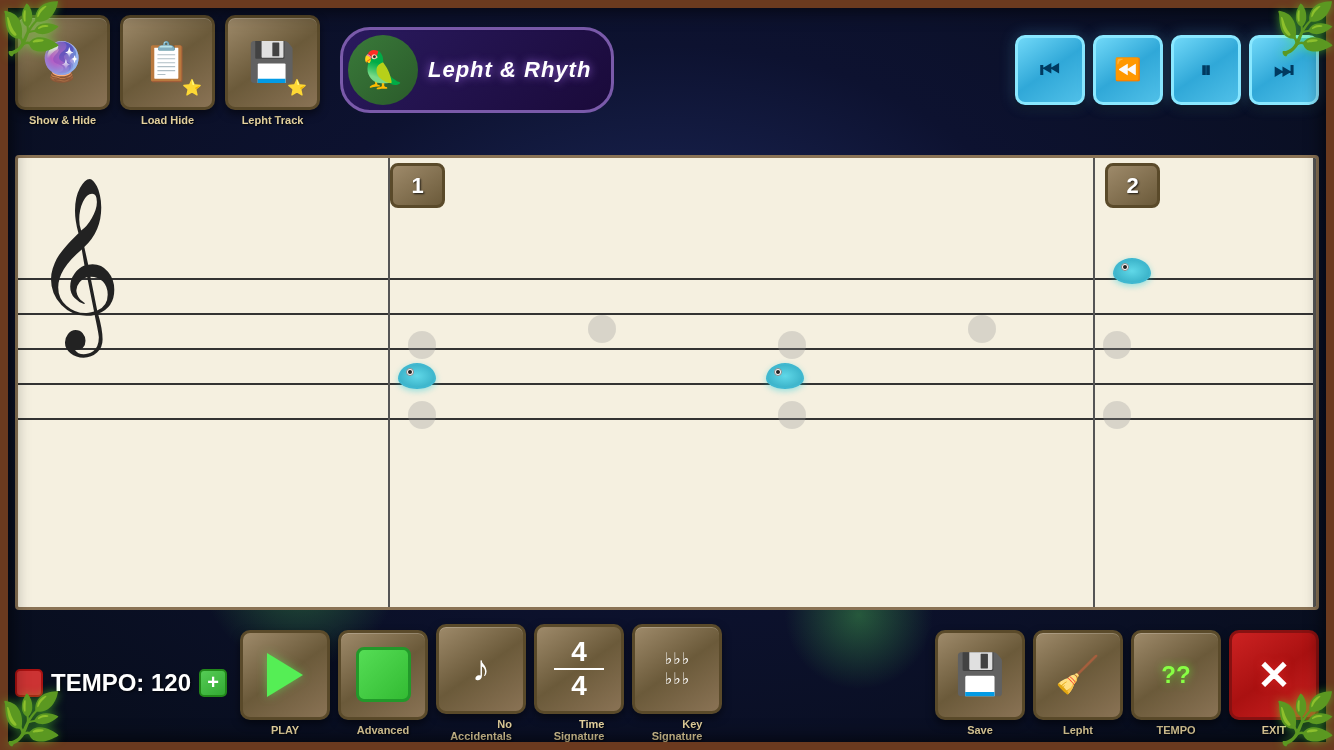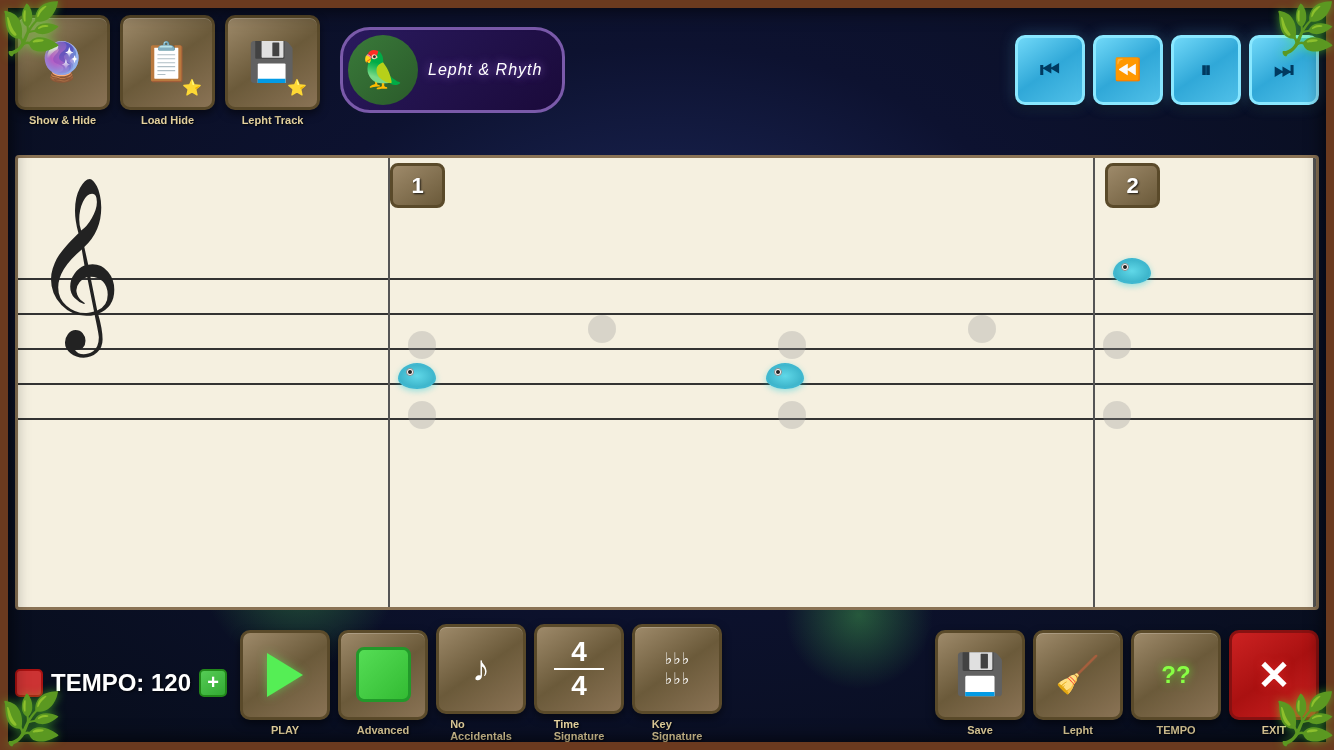--- a/index.html
+++ b/index.html
@@ -108,22 +108,22 @@
       border-radius: 50%;
       background: linear-gradient(135deg, #3a7a3a, #2a5a2a);
       display: flex;
       align-items: center;
       justify-content: center;
       font-size: 36px;
     }
 
     .char-name {
       color: white;
-      font-size: 16px;
-      font-weight: normal;
+      font-size: 22px;
+      font-weight: bold;
       font-style: italic;
       text-shadow: 0 0 10px rgba(180,120,255,0.8);
       letter-spacing: 1px;
     }
 
     
     .playback-controls {
       margin-left: auto;
       display: flex;
       gap: 8px;
@@ -294,21 +294,21 @@
       align-items: center;
       gap: 4px;
       cursor: pointer;
     }
 
     .bottom-label {
       color: #e8d5a0;
       font-size: 11px;
       font-weight: bold;
       text-shadow: 1px 1px 2px rgba(0,0,0,0.8);
-      text-align: left;
+      text-align: right;
     }
 
     
     .time-sig-btn {
       width: 90px;
       height: 90px;
       background: linear-gradient(145deg, #9e8a6a, #6b5a3a, #8a7355);
       border: 3px solid #5a4a2a;
       border-radius: 10px;
       display: flex;

